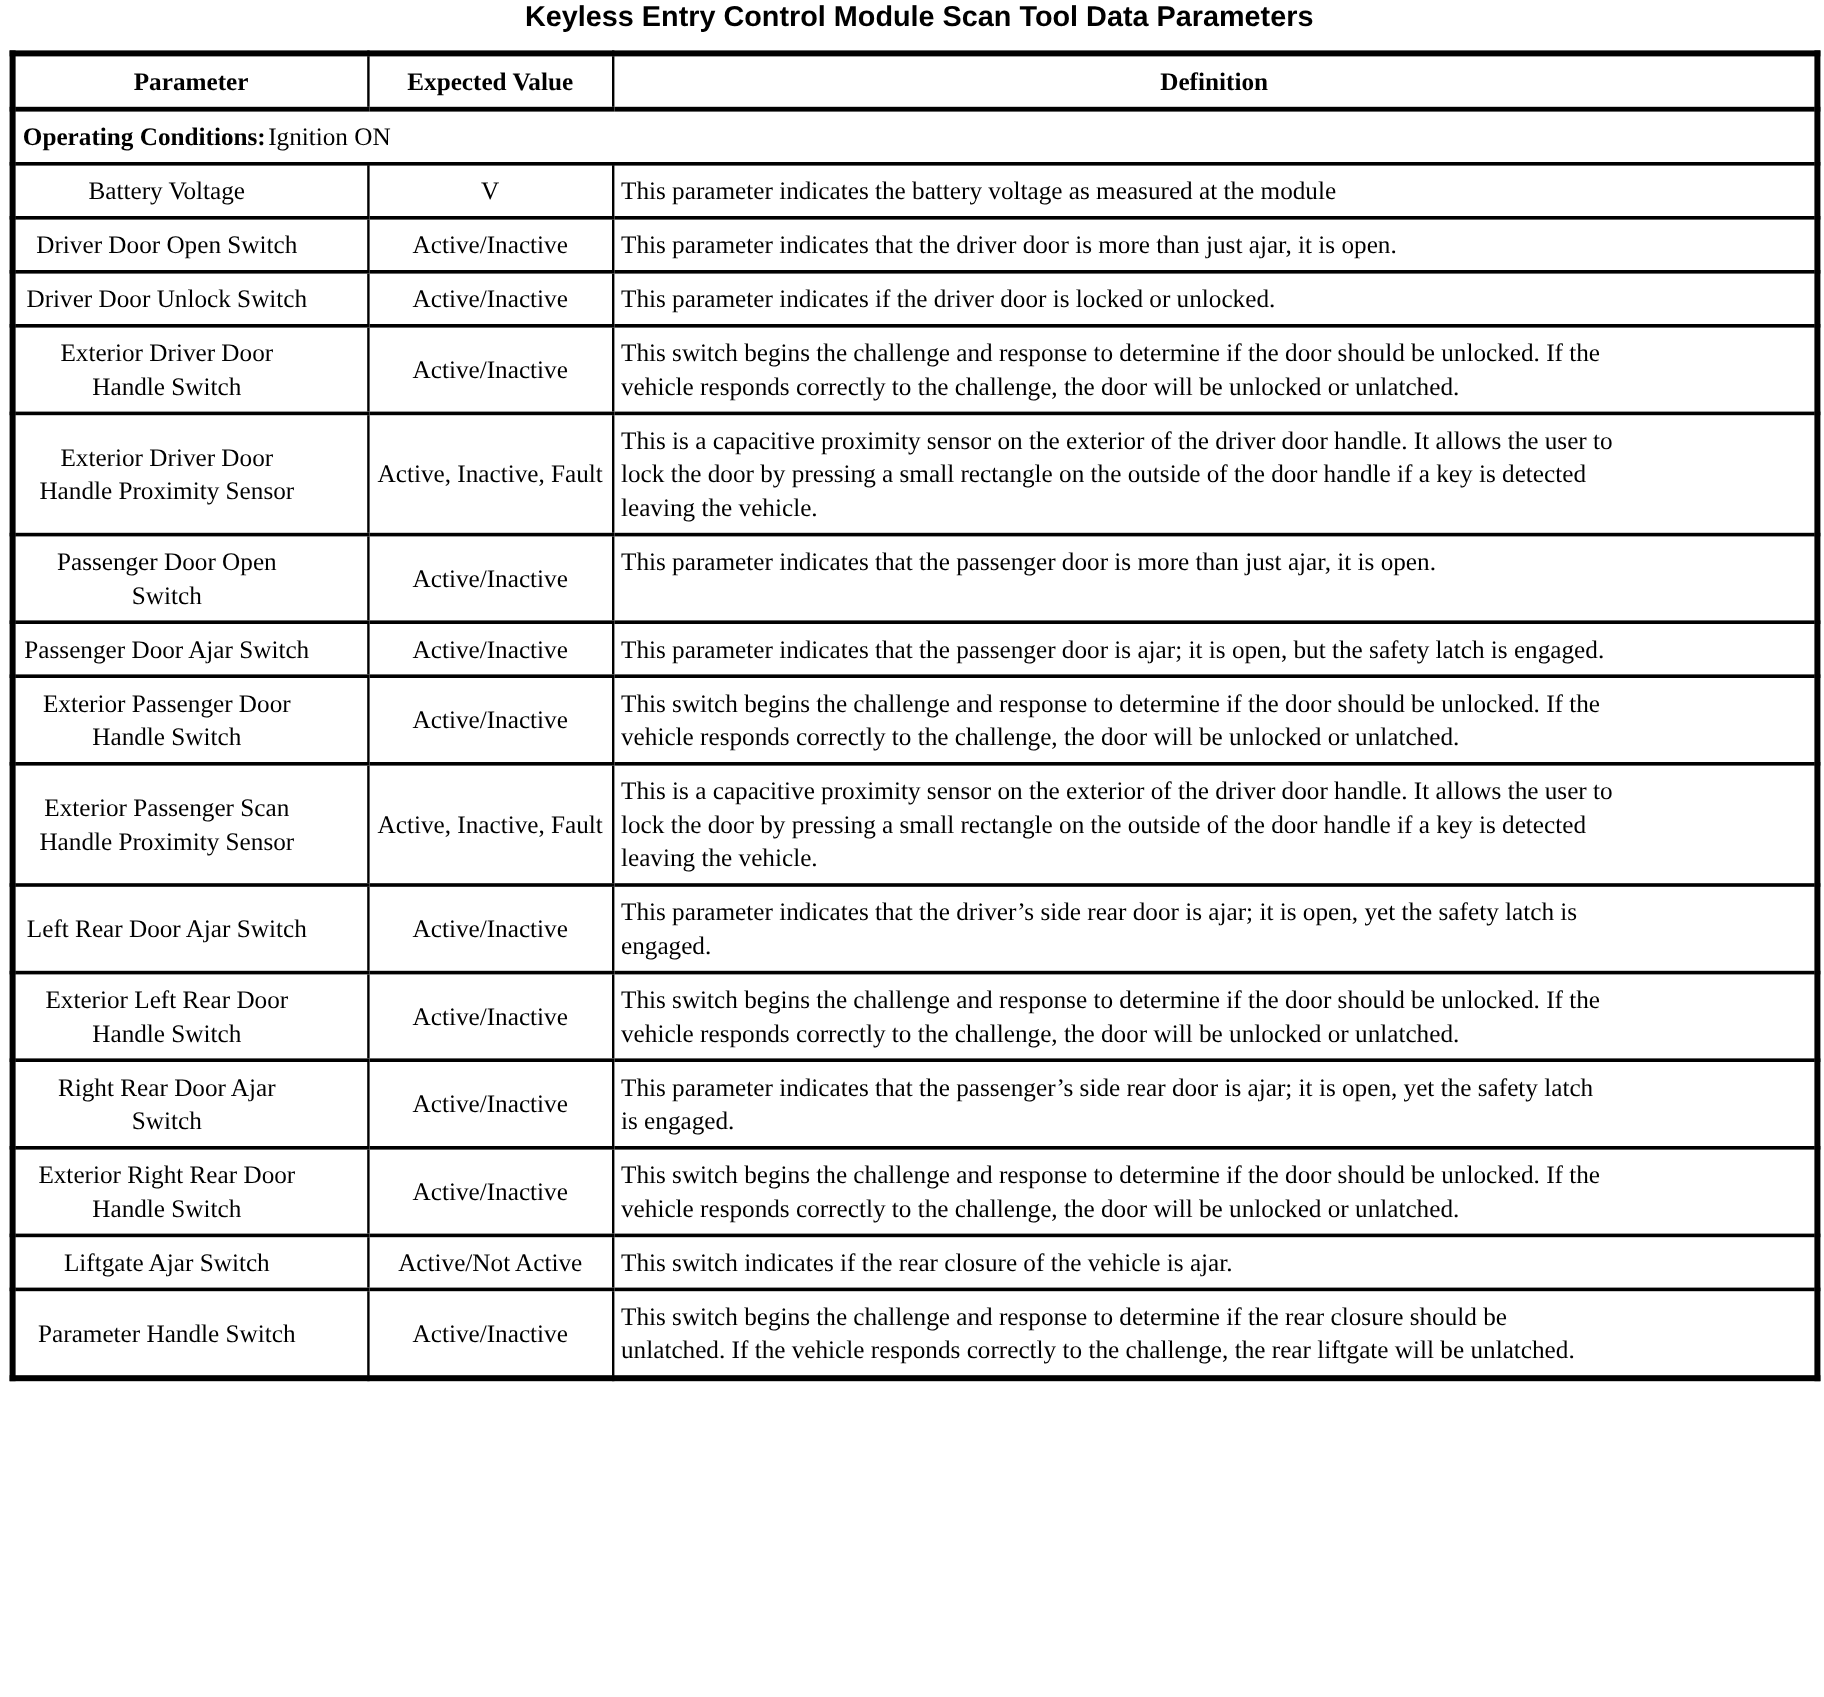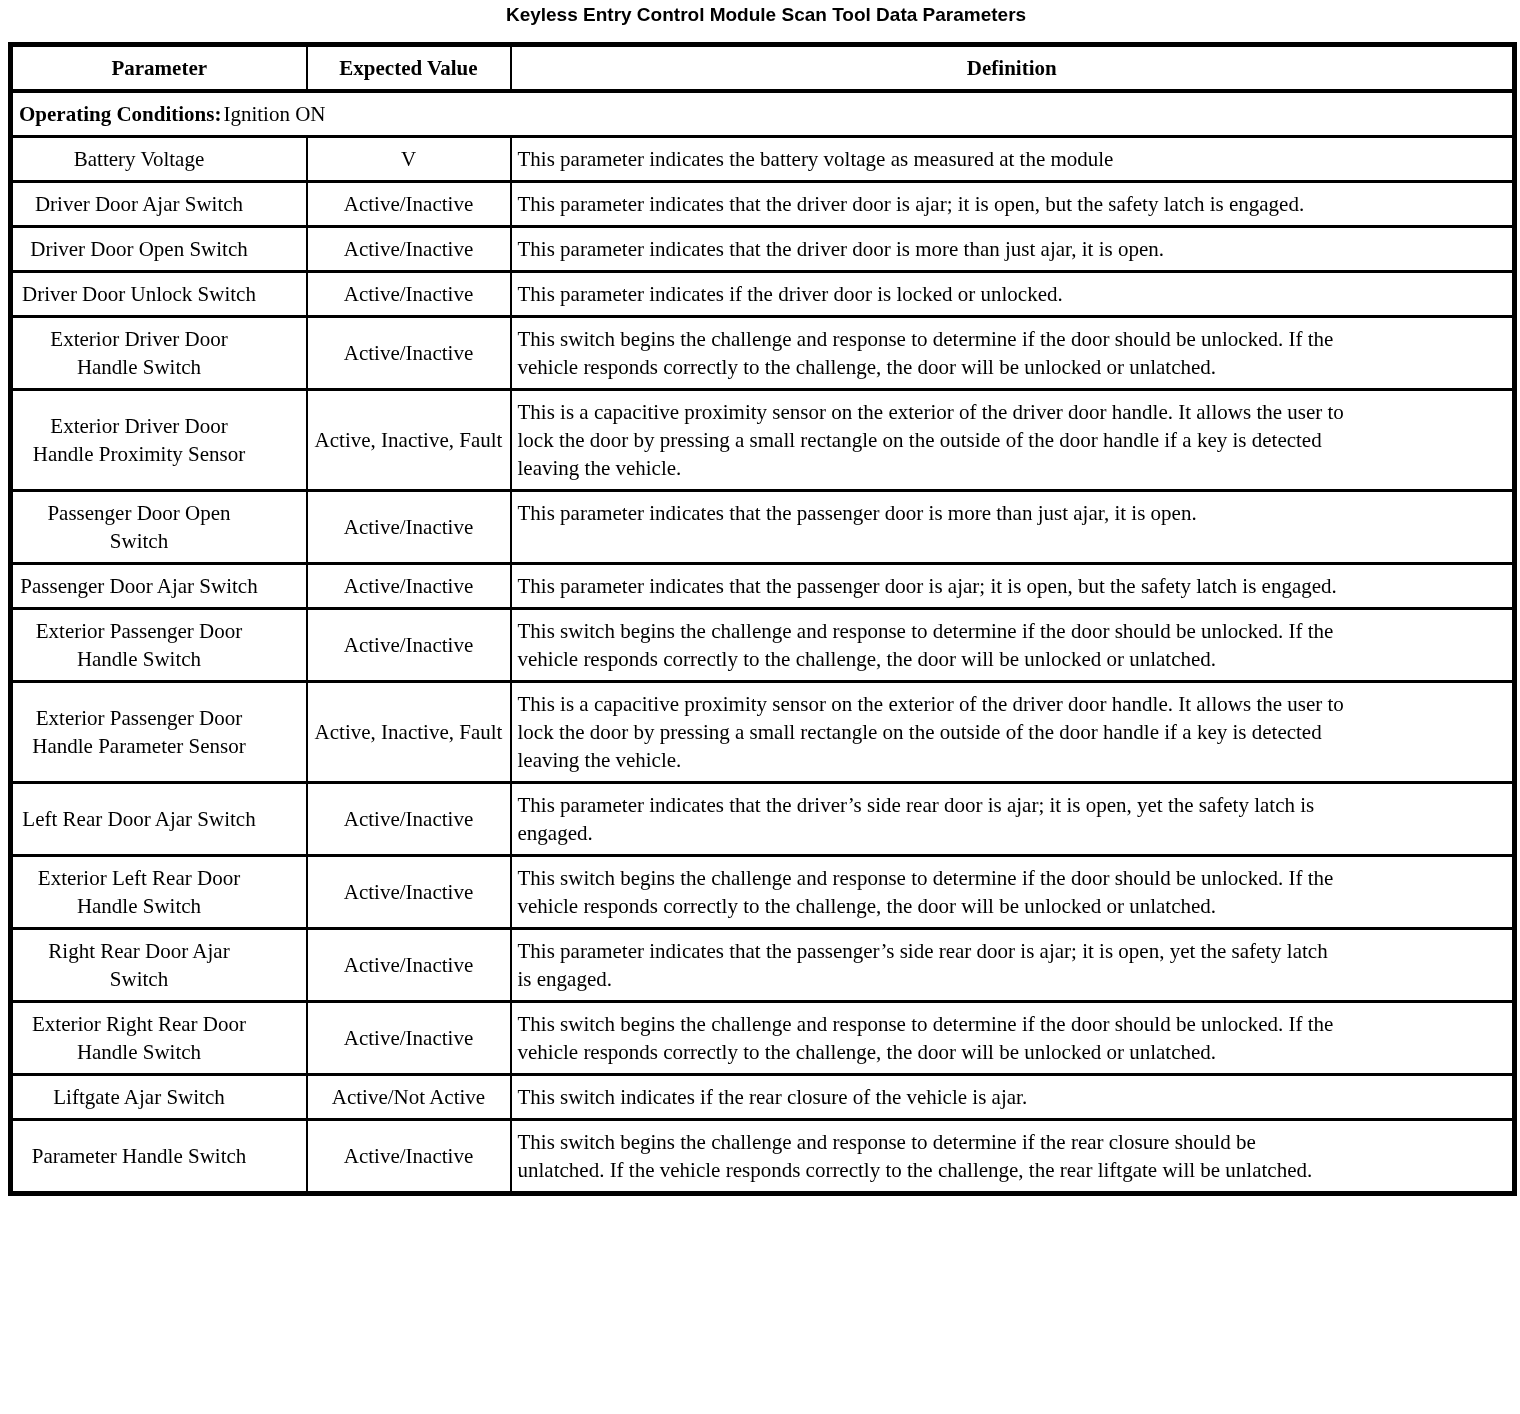--- a/index.html
+++ b/index.html
@@ -10,21 +10,21 @@
     font-family: "Liberation Sans", "DejaVu Sans", sans-serif;
   }
   .page {
     width: 1520px;
     height: 1414px;
     background: #ffffff;
     box-sizing: border-box;
   }
   .doc-title {
     text-align: center;
-    font-size: 19px;
+    font-size: 24px;
     font-weight: bold;
     line-height: 24px;
     margin: 0;
     padding-top: 3px;
     padding-bottom: 15px;
     padding-left: 12px;
   }
   table.scan-table {
     table-layout: fixed;
     border-collapse: collapse;
@@ -101,29 +101,20 @@
           <td class="td-param">
             <div class="param-inner">Battery Voltage</div>
           </td>
           <td class="td-expected">V</td>
           <td class="td-def">
             <div class="def-inner">This parameter indicates the battery voltage as measured at the module</div>
           </td>
         </tr>
         <tr>
           <td class="td-param">
-            <div class="param-inner">Driver Door Ajar Switch</div>
-          </td>
-          <td class="td-expected">Active/Inactive</td>
-          <td class="td-def">
-            <div class="def-inner">This parameter indicates that the driver door is ajar; it is open, but the safety latch is engaged.</div>
-          </td>
-        </tr>
-        <tr>
-          <td class="td-param">
             <div class="param-inner">Driver Door Open Switch</div>
           </td>
           <td class="td-expected">Active/Inactive</td>
           <td class="td-def">
             <div class="def-inner">This parameter indicates that the driver door is more than just ajar, it is open.</div>
           </td>
         </tr>
         <tr>
           <td class="td-param">
             <div class="param-inner">Driver Door Unlock Switch</div>
@@ -173,21 +164,21 @@
           <td class="td-param">
             <div class="param-inner">Exterior Passenger Door Handle Switch</div>
           </td>
           <td class="td-expected">Active/Inactive</td>
           <td class="td-def">
             <div class="def-inner">This switch begins the challenge and response to determine if the door should be unlocked. If the vehicle responds correctly to the challenge, the door will be unlocked or unlatched.</div>
           </td>
         </tr>
         <tr>
           <td class="td-param">
-            <div class="param-inner">Exterior Passenger Door Handle Parameter Sensor</div>
+            <div class="param-inner">Exterior Passenger Scan Handle Proximity Sensor</div>
           </td>
           <td class="td-expected">Active, Inactive, Fault</td>
           <td class="td-def">
             <div class="def-inner">This is a capacitive proximity sensor on the exterior of the driver door handle. It allows the user to lock the door by pressing a small rectangle on the outside of the door handle if a key is detected leaving the vehicle.</div>
           </td>
         </tr>
         <tr>
           <td class="td-param">
             <div class="param-inner">Left Rear Door Ajar Switch</div>
           </td>

